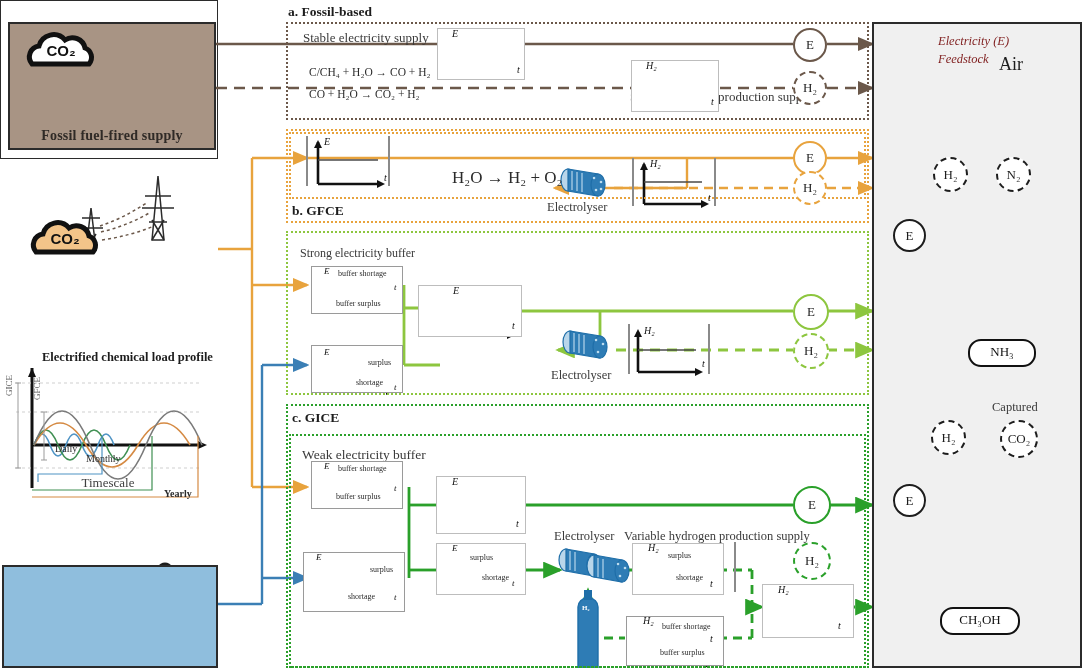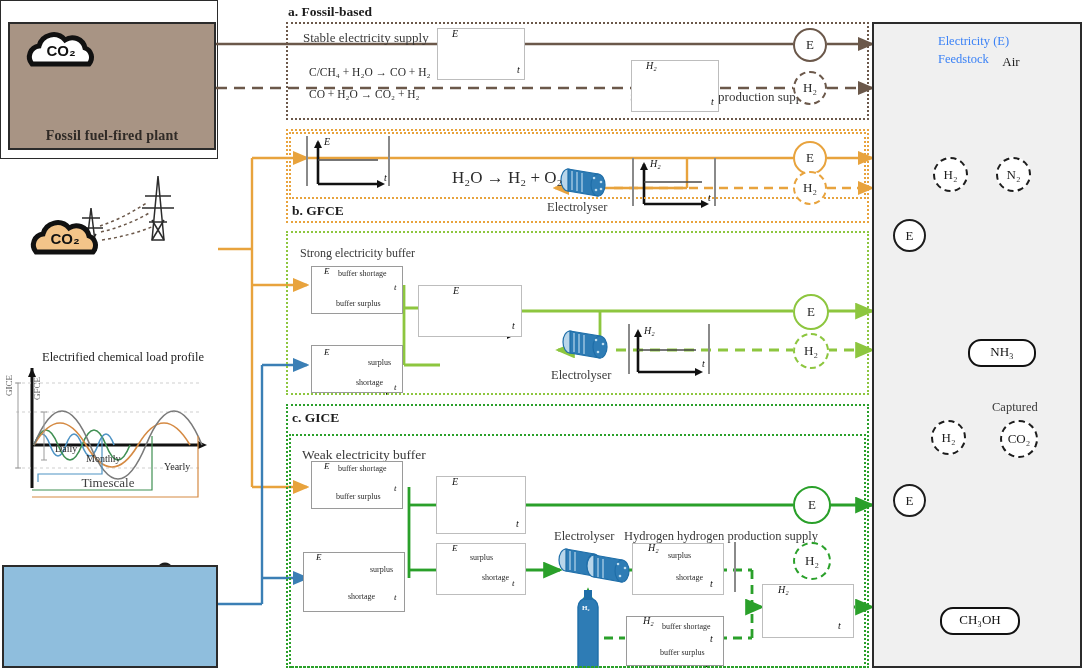--- a/index.html
+++ b/index.html
@@ -44,21 +44,21 @@
   #sec-yice-inner{left:289px;top:132px;width:577px;height:67px;border:2px dotted #e8a33d;}
   #sec-strong{left:286px;top:231px;width:583px;height:164px;border:2px dotted #8dc63f;}
   #sec-gice-outer{left:286px;top:404px;width:583px;height:264px;border:2px dotted #2aa02a;}
   #sec-gice-inner{left:289px;top:434px;width:577px;height:234px;border:2px dotted #2aa02a;}
 
   
   #right-panel{
     left:872px;top:22px;width:210px;height:646px;
     background:#f0f0f0;border:2px solid #2b2b2b;box-sizing:border-box;position:absolute;
   }
-  .legend-row{position:absolute;font-size:12.5px;color:#3b82f6;}
+  .legend-row{position:absolute;font-size:12.5px;color:#7f1d1d;font-style:italic;}
   .rx-eq{position:absolute;text-align:center;font-size:12.5px;color:#2b2b2b;width:100%;}
   .rx-name{position:absolute;text-align:center;font-size:13.5px;font-weight:bold;color:#1d1d1d;width:100%;}
   .capt-lbl{position:absolute;font-size:12.5px;color:#3a3a3a;}
   .prod-pill{
     position:absolute;border:2.5px solid #111;border-radius:13px;background:#fff;
     text-align:center;font-size:13px;color:#111;line-height:22px;height:24px;
   }
   .ind-lbl{position:absolute;width:100%;text-align:center;font-weight:bold;font-size:14px;color:#1d1d1d;}
 
   
@@ -438,45 +438,45 @@
       <rect x="968" y="163" width="22" height="7"></rect>
         <rect x="975.5" y="155" width="7" height="24"></rect>
     </g>
     <g fill="#1d1d1d">
       <rect x="968" y="430" width="22" height="7"></rect>
         <rect x="975.5" y="422" width="7" height="24"></rect>
     </g>
   </svg>
 
   <div class="srcpanel" id="fossil-panel">
-    <div class="cap">Fossil fuel-fired plant</div>
+    <div class="cap">Fossil fuel-fired supply</div>
   </div>
   <div class="cloudbadge" style="left:22px;top:30px;width:78px;height:42px;">
     <svg width="78" height="42">
         <path d="M10,34 a11,11 0 0 1 7,-18 a15,15 0 0 1 26,-6 a13,13 0 0 1 20,8 a10,10 0 0 1 4,16 z" fill="#ffffff" stroke="#111" stroke-width="5"></path>
       </svg>
     <div class="txt" style="top:20px;">CO₂</div>
   </div>
 
   <div class="cloudbadge" style="left:26px;top:218px;width:78px;height:42px;">
     <svg width="78" height="42">
         <path d="M10,34 a11,11 0 0 1 7,-18 a15,15 0 0 1 26,-6 a13,13 0 0 1 20,8 a10,10 0 0 1 4,16 z" fill="#f3c489" stroke="#111" stroke-width="5"></path>
       </svg>
     <div class="txt" style="top:20px;">CO₂</div>
   </div>
 
   <div class="srcpanel" id="renew-panel"></div>
 
   <div id="profile-panel"></div>
-  <div class="abs" style="left:42px;top:350px;font-size:12.5px;color:#1d1d1d;">Electrified chemical load profile</div>
+  <div class="abs" style="left:42px;top:350px;font-size:12.5px;color:#1d1d1d;font-weight:bold;">Electrified chemical load profile</div>
   <div class="abs" style="left:4px;top:396px;font-size:9px;color:#555;transform:rotate(-90deg);transform-origin:left top;">GICE</div>
   <div class="abs" style="left:32px;top:400px;font-size:9px;color:#555;transform:rotate(-90deg);transform-origin:left top;">GFCE</div>
   <div class="abs" style="left:55px;top:443px;font-size:10px;color:#2b2b2b;">Daily</div>
   <div class="abs" style="left:86px;top:453px;font-size:10px;color:#2b2b2b;">Monthly</div>
-  <div class="abs" style="left:164px;top:461px;font-size:10px;color:#2b2b2b;">Yearly</div>
+  <div class="abs" style="left:164px;top:488px;font-size:10px;color:#2b2b2b;font-weight:bold;">Yearly</div>
   <div class="abs" style="left:0;top:475px;width:216px;text-align:center;font-size:13px;color:#404040;">Timescale</div>
 
   <div class="sec" id="sec-fossil"></div>
   <div class="sec-title" style="left:288px;top:4px;">a. Fossil-based</div>
   <div class="sec-label" style="left:303px;top:30px;">Stable electricity supply</div>
   <div class="sec-label" style="left:630px;top:89px;">Stable hydrogen production supply</div>
   <div class="eqtxt" style="left:303px;top:66px;">C/CH₄ + H₂O → CO + H₂</div>
   <div class="eqtxt" style="left:303px;top:88px;">CO + H₂O → CO₂ + H₂</div>
   <div class="inset plain" style="left:437px;top:28px;width:88px;height:52px;"></div>
   <div class="inset plain" style="left:631px;top:60px;width:88px;height:52px;"></div>
@@ -582,40 +582,40 @@
   <div class="axlab" style="left:452px;top:543px;font-size:9px;">E</div>
   <div class="axlab" style="left:512px;top:578px;font-size:9px;">t</div>
   <div class="axlab" style="left:648px;top:542px;">H₂</div>
   <div class="axlab" style="left:710px;top:578px;">t</div>
   <div class="axlab" style="left:778px;top:584px;">H₂</div>
   <div class="axlab" style="left:838px;top:620px;">t</div>
   <div class="axlab" style="left:643px;top:615px;">H₂</div>
   <div class="axlab" style="left:710px;top:633px;">t</div>
 
   <div class="elec-lbl" style="left:554px;top:529px;">Electrolyser</div>
-  <div class="elec-lbl" style="left:624px;top:529px;">Hydrogen hydrogen production supply</div>
+  <div class="elec-lbl" style="left:624px;top:529px;">Variable hydrogen production supply</div>
   <div class="tank-lbl" style="left:476px;top:632px;margin-top:33px;">Hydrogen tank</div>
   <div class="abs" style="left:582px;top:604px;font-size:7px;color:#fff;font-weight:bold;">H₂</div>
 
   <svg class="abs" style="left:734px;top:542px;" width="2" height="50">
       <rect width="2" height="50" fill="#8a8a8a"></rect>
     </svg>
 
   <div class="node solid" style="left:793px;top:486px;width:38px;height:38px;color:#2aa02a;">
     <span>E</span>
     </div>
   <div class="node dash" style="left:793px;top:542px;width:38px;height:38px;color:#2aa02a;">
     <span>H₂</span>
     </div>
 
   <div id="right-panel"></div>
   <div class="legend-row" style="left:938px;top:34px;">Electricity (E)</div>
   <div class="legend-row" style="left:938px;top:52px;">Feedstock</div>
 
-  <div class="abs" style="left:993px;top:54px;width:36px;text-align:center;font-size:13px;color:#1d1d1d;">Air</div>
+  <div class="abs" style="left:993px;top:54px;width:36px;text-align:center;font-size:18px;color:#1d1d1d;">Air</div>
 
   <div class="node dash" style="left:933px;top:157px;width:35px;height:35px;color:#1d1d1d;">
     <span>H₂</span>
     </div>
   <div class="node dash" style="left:996px;top:157px;width:35px;height:35px;color:#1d1d1d;">
     <span>N₂</span>
     </div>
   <div class="node solid" style="left:893px;top:219px;width:33px;height:33px;color:#1d1d1d;">
     <span>E</span>
     </div>

